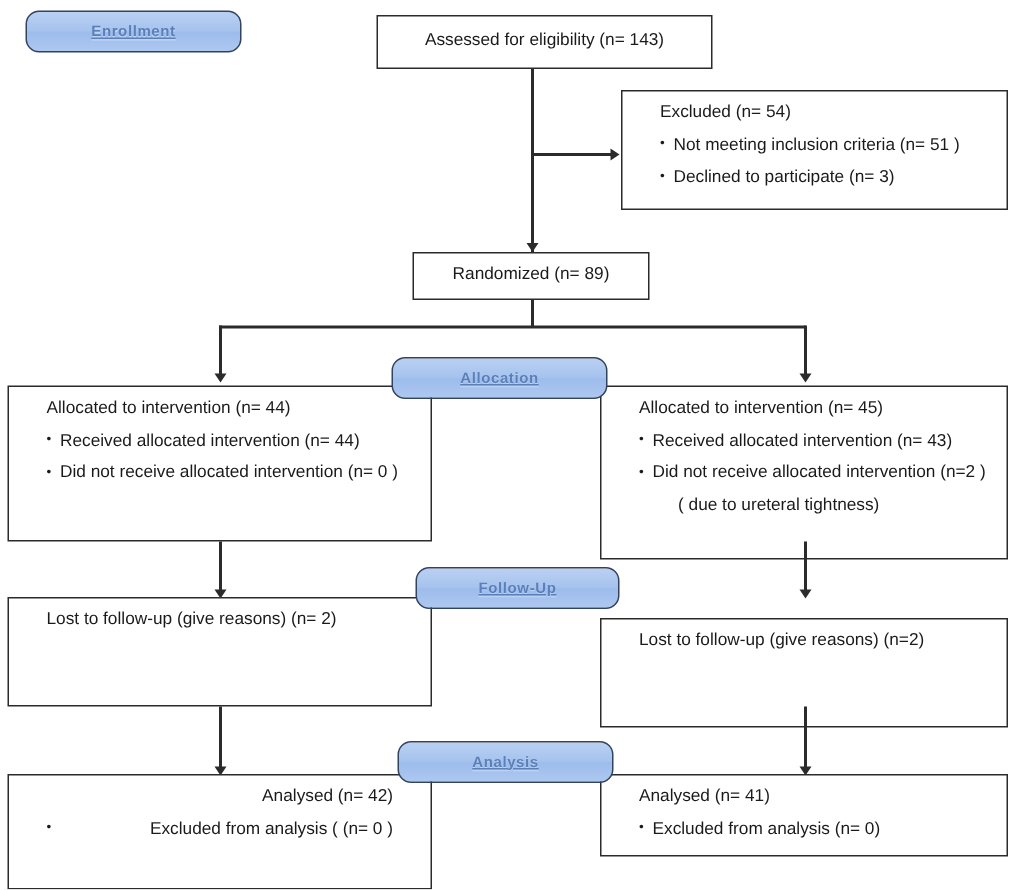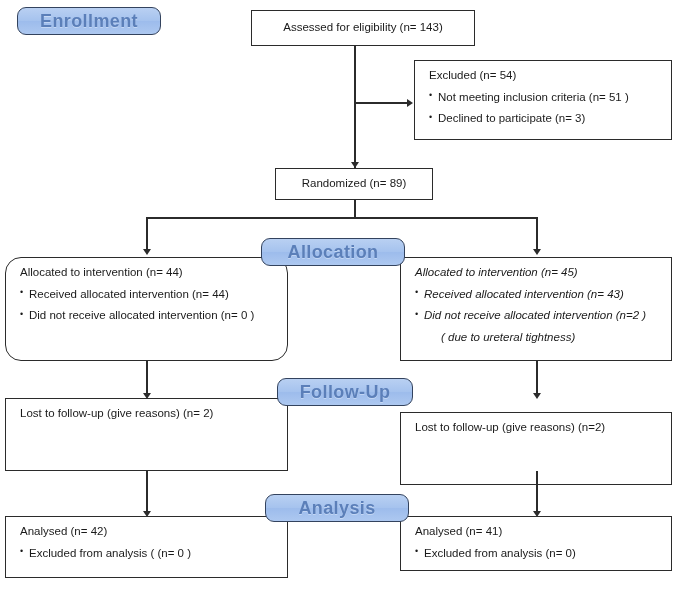--- a/index.html
+++ b/index.html
@@ -19,21 +19,21 @@
     overflow: hidden;
   }
   .box {
     position: absolute;
     box-sizing: border-box;
     border: 1.5px solid #2b2b2b;
     background: #ffffff;
     color: #1a1a1a;
     font-size: 11.5px;
     line-height: 1.35;
-    padding: 7px 14px;
+    padding: 7px 25px;
   }
   .box .line {
     white-space: nowrap;
     margin: 0 0 6px 0;
   }
   .box .line:last-child { margin-bottom: 0; }
   .box .bullet {
     padding-left: 9px;
     position: relative;
   }
@@ -56,28 +56,29 @@
   }
   .box.center-text .line { margin: 0; }
 
   .banner {
     position: absolute;
     box-sizing: border-box;
     border: 1.2px solid #33435e;
     border-radius: 9px;
     background: linear-gradient(180deg, #b9d0f2 0%, #a6c3ee 48%, #9dbcec 52%, #adc8f0 100%);
     color: #5b7fb9;
-    font-size: 18px;
+    font-size: 10px;
     font-weight: bold;
     letter-spacing: 0.4px;
     display: flex;
     align-items: center;
     justify-content: center;
     z-index: 5;
     text-shadow: 0 1px 0 rgba(255,255,255,0.35);
+    text-decoration: underline;
   }
 
   .vline, .hline {
     position: absolute;
     background: #2b2b2b;
   }
   .vline { width: 1.5px; }
   .hline { height: 1.5px; }
 
   .arrow-down {
@@ -124,27 +125,27 @@
     <div class="line">Randomized (n= 89)</div>
   </div>
 
   <div class="vline" style="left:354px; top:200px; height:18px;"></div>
   <div class="hline" style="left:146px; top:217px; width:391px;"></div>
   <div class="vline" style="left:146px; top:217px; height:34px;"></div>
   <div class="arrow-down" style="left:143px; top:249px;"></div>
   <div class="vline" style="left:536px; top:217px; height:34px;"></div>
   <div class="arrow-down" style="left:533px; top:249px;"></div>
 
-  <div class="box" style="left:5px; top:257px; width:283px; height:104px;border-radius:16px;">
+  <div class="box" style="left:5px; top:257px; width:283px; height:104px;">
     <div class="line">Allocated to intervention (n= 44)</div>
     <div class="line bullet">Received allocated intervention (n= 44)</div>
     <div class="line bullet">Did not receive allocated intervention (n= 0 )</div>
   </div>
 
-  <div class="box" style="left:400px; top:257px; width:272px; height:104px;font-style:italic;">
+  <div class="box" style="left:400px; top:257px; width:272px; height:116px;">
     <div class="line">Allocated to intervention (n= 45)</div>
     <div class="line bullet">Received allocated intervention (n= 43)</div>
     <div class="line bullet">Did not receive allocated intervention  (n=2  )</div>
     <div class="line indent">( due to ureteral  tightness)</div>
   </div>
 
   <div class="banner" style="left:261px; top:238px; width:144px; height:28px;">
     <span>Allocation</span>
   </div>
 
@@ -163,21 +164,21 @@
 
   <div class="banner" style="left:277px; top:378px; width:136px; height:28px;">
     <span>Follow-Up</span>
   </div>
 
   <div class="vline" style="left:146px; top:471px; height:44px;"></div>
   <div class="arrow-down" style="left:143px; top:511px;"></div>
   <div class="vline" style="left:536px; top:471px; height:44px;"></div>
   <div class="arrow-down" style="left:533px; top:511px;"></div>
 
-  <div class="box" style="left:5px; top:516px; width:283px; height:62px;">
+  <div class="box" style="left:5px; top:516px; width:283px; height:77px;text-align:right;">
     <div class="line">Analysed (n= 42)</div>
     <div class="line bullet">Excluded from analysis ( (n= 0 )</div>
   </div>
 
   <div class="box" style="left:400px; top:516px; width:272px; height:55px;">
     <div class="line">Analysed (n= 41)</div>
     <div class="line bullet">Excluded from analysis (n= 0)</div>
   </div>
 
   <div class="banner" style="left:265px; top:494px; width:144px; height:28px;">

